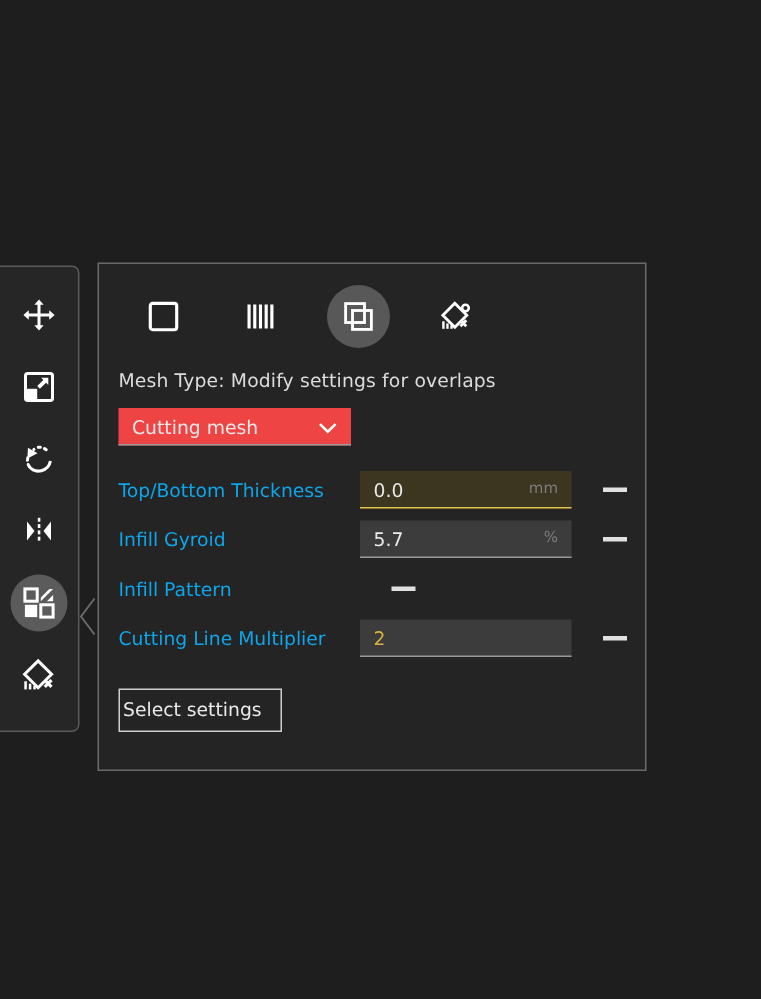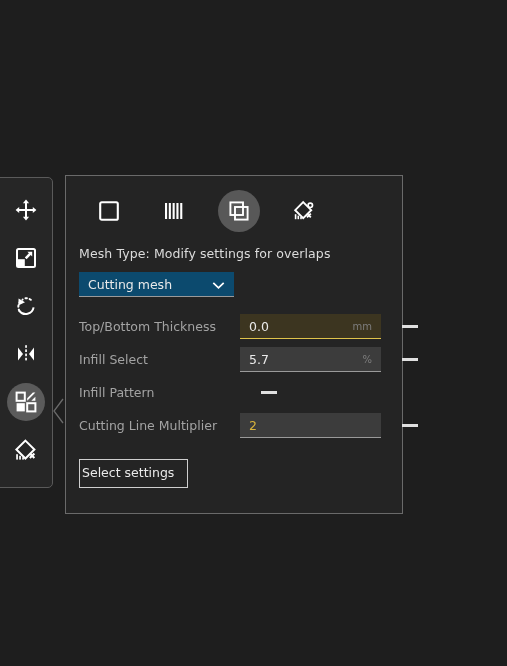--- a/index.html
+++ b/index.html
@@ -57,21 +57,21 @@
     top: 398px;
     width: 12px;
     height: 26px;
   }
 
   
   #settings-panel {
     position: absolute;
     left: 65px;
     top: 175px;
-    width: 338px;
+    width: 366px;
     height: 339px;
     box-sizing: border-box;
     border: 1px solid #6a6a6a;
     background: #242424;
   }
 
   
   #mesh-type-toolbar {
     display: flex;
     align-items: center;
@@ -98,21 +98,21 @@
     color: #dcdcdc;
     letter-spacing: 0.1px;
   }
 
   
   #mesh-type-select {
     position: relative;
     margin: 11px 0 0 13px;
     width: 155px;
     height: 25px;
-    background: #0c4a6e;
+    background: #ef4444;
     border-bottom: 1px solid #9a9a9a;
     box-sizing: border-box;
     display: flex;
     align-items: center;
     cursor: pointer;
   }
   #mesh-type-select .sel-text {
     font-size: 12.5px;
     color: #e9e9e9;
     padding-left: 9px;
@@ -131,21 +131,21 @@
   }
   .setting-row {
     display: flex;
     align-items: center;
     height: 25px;
     margin-bottom: 8px;
   }
   .setting-label {
     width: 161px;
     font-size: 12.5px;
-    color: #a3a3a3;
+    color: #0ea5e9;
     flex: none;
     white-space: nowrap;
   }
   .setting-field {
     position: relative;
     width: 141px;
     height: 25px;
     box-sizing: border-box;
     background: #3c3c3c;
     border-bottom: 1px solid #9a9a9a;
@@ -359,21 +359,21 @@
       <div class="setting-field modified">
         <span class="field-value">0.0</span>
         <span class="field-unit">mm</span>
       </div>
       <div class="remove-btn">
         <span class="bar"></span>
       </div>
     </div>
 
     <div class="setting-row">
-      <span class="setting-label">Infill Select</span>
+      <span class="setting-label">Infill Gyroid</span>
       <div class="setting-field">
         <span class="field-value">5.7</span>
         <span class="field-unit">%</span>
       </div>
       <div class="remove-btn">
         <span class="bar"></span>
       </div>
     </div>
 
     <div class="setting-row">

